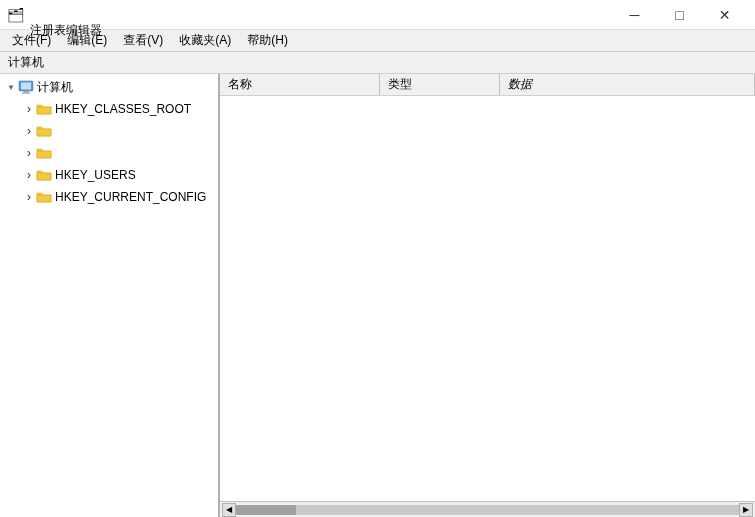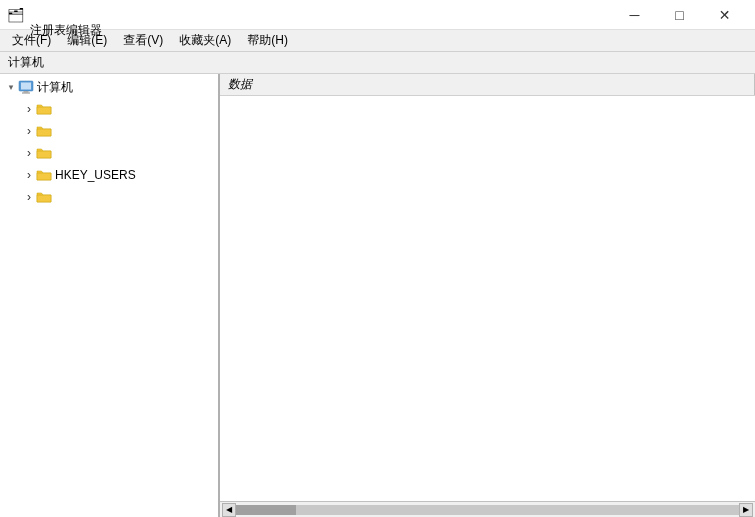--- a/index.html
+++ b/index.html
@@ -284,20 +284,21 @@
 
     <div id="tree-children">
         <div class="tree-item" style="padding-left: 22px;">
           <span class="expand-icon" style="font-size: 12px; color: rgb(51, 51, 51);">›</span>
           <span class="folder-icon">
             <svg class="folder-svg" viewBox="0 0 16 14" width="16" height="14">
       <path d="M1 3 L1 12 L15 12 L15 5 L7 5 L5.5 3 Z" fill="#f5c842" stroke="#c8a000" stroke-width="0.5"></path>
       <path d="M1 5 L15 5 L15 12 L1 12 Z" fill="#f5c842" stroke="#c8a000" stroke-width="0.5"></path>
     </svg>
           </span>
+          <span>HKEY_CLASSES_ROOT</span>
         </div>
         <div class="tree-item" style="padding-left: 22px;">
           <span class="expand-icon" style="font-size: 12px; color: rgb(51, 51, 51);">›</span>
           <span class="folder-icon">
             <svg class="folder-svg" viewBox="0 0 16 14" width="16" height="14">
       <path d="M1 3 L1 12 L15 12 L15 5 L7 5 L5.5 3 Z" fill="#f5c842" stroke="#c8a000" stroke-width="0.5"></path>
       <path d="M1 5 L15 5 L15 12 L1 12 Z" fill="#f5c842" stroke="#c8a000" stroke-width="0.5"></path>
     </svg>
           </span>
         </div>
@@ -321,28 +322,35 @@
           <span>HKEY_USERS</span>
         </div>
         <div class="tree-item" style="padding-left: 22px;">
           <span class="expand-icon" style="font-size: 12px; color: rgb(51, 51, 51);">›</span>
           <span class="folder-icon">
             <svg class="folder-svg" viewBox="0 0 16 14" width="16" height="14">
       <path d="M1 3 L1 12 L15 12 L15 5 L7 5 L5.5 3 Z" fill="#f5c842" stroke="#c8a000" stroke-width="0.5"></path>
       <path d="M1 5 L15 5 L15 12 L1 12 Z" fill="#f5c842" stroke="#c8a000" stroke-width="0.5"></path>
     </svg>
           </span>
+          <span>HKEY_CURRENT_CONFIG</span>
         </div>
       </div>
 
   </div>
 
   <div class="right-panel">
 
     <div class="right-header">
+      <div class="col-header col-name">
+        <span>名称</span>
+      </div>
+      <div class="col-header col-type">
+        <span>类型</span>
+      </div>
       <div class="col-header col-data">
         <span>数据</span>
       </div>
     </div>
 
     <div class="right-content">
     </div>
 
     <div class="right-scrollbar">
       <div class="scroll-btn">◀</div>

